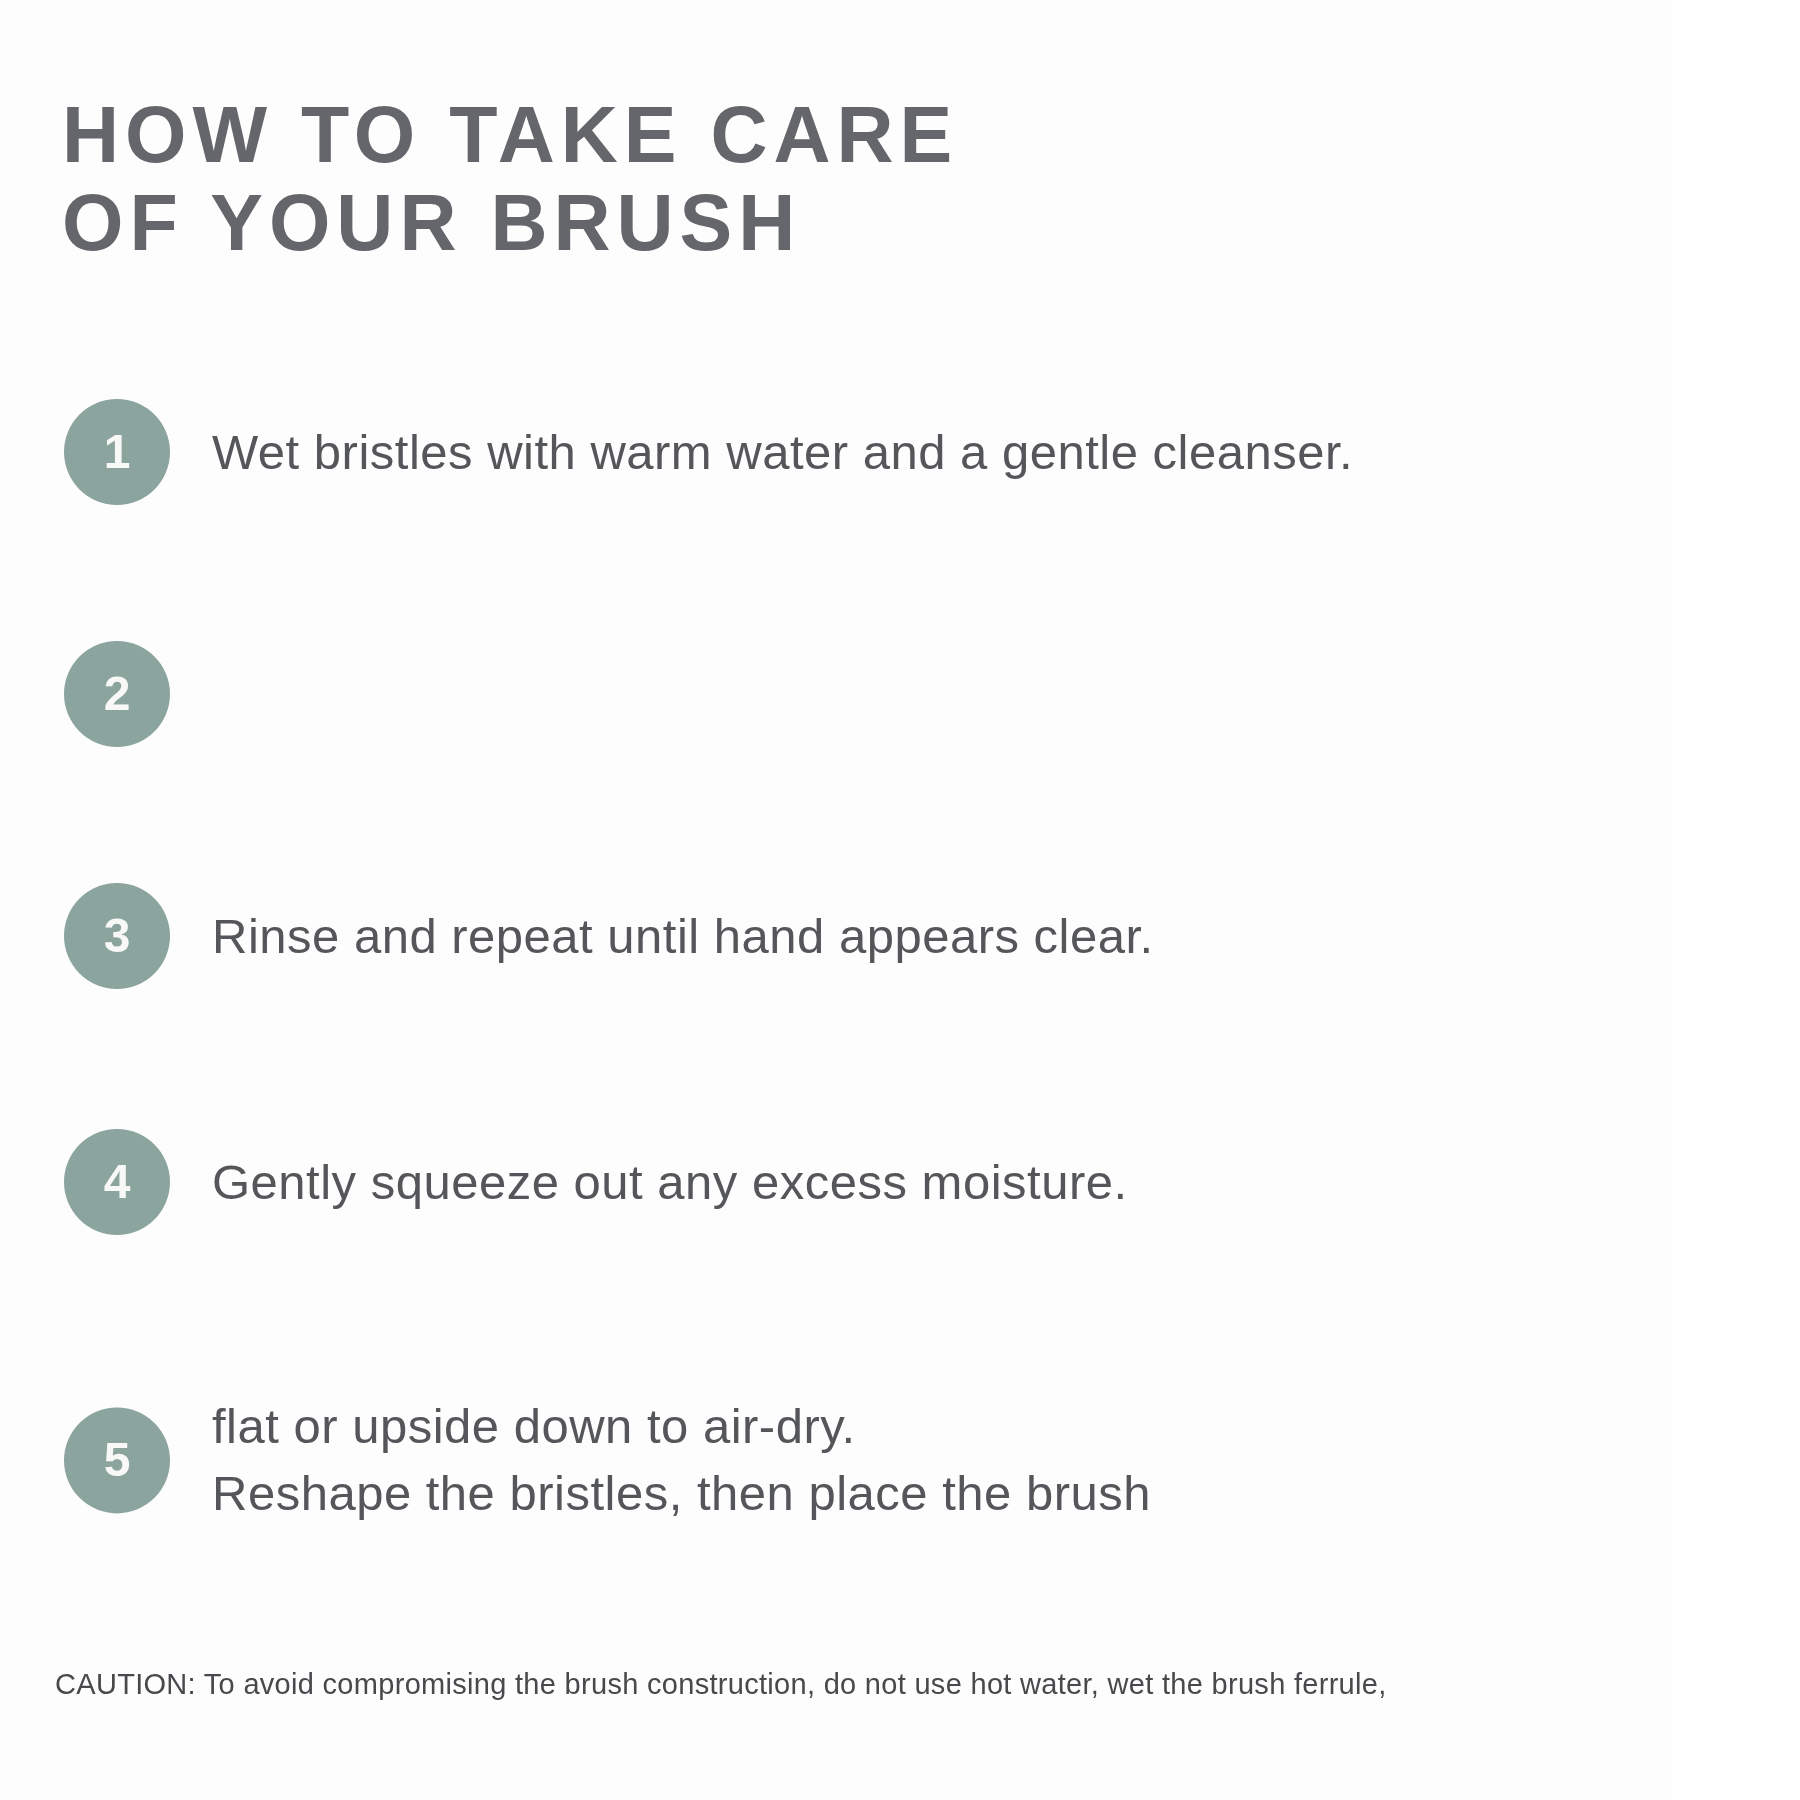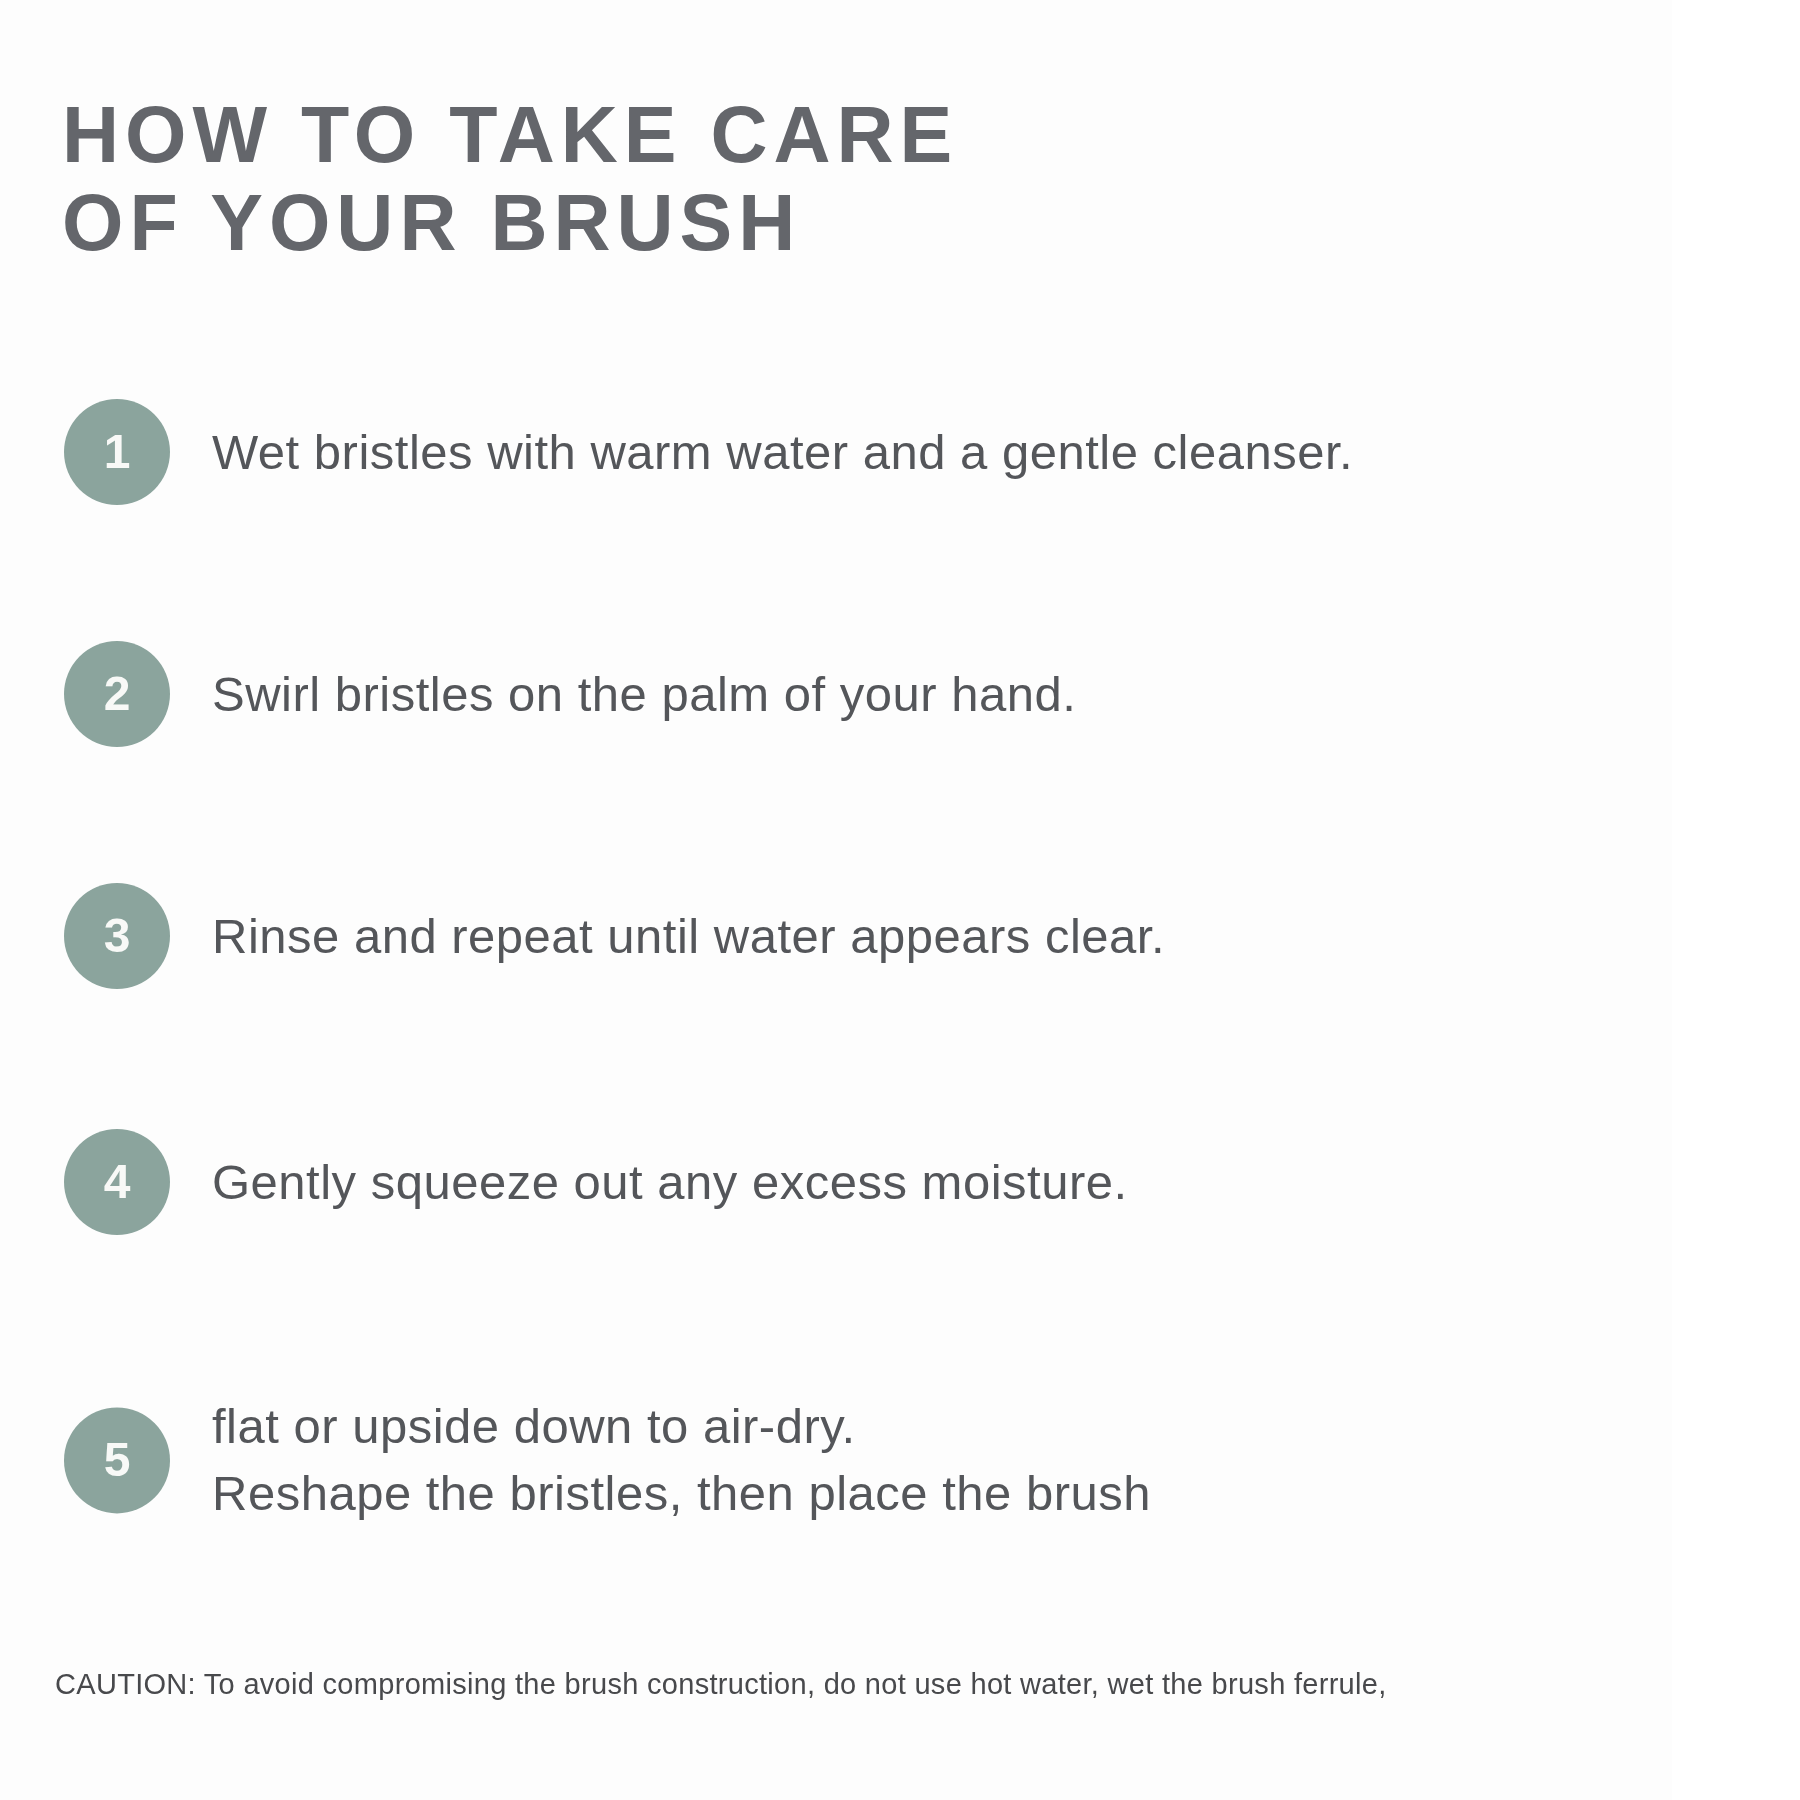--- a/index.html
+++ b/index.html
@@ -87,31 +87,28 @@
     </div>
     <div class="step-text">
       <span class="line">Wet bristles with warm water and a gentle cleanser.</span>
     </div>
   </div>
 
   <div class="step-row" style="top:694px">
     <div class="num-circle">
       <span>2</span>
     </div>
-    <div class="step-text">
-      <span class="line">Swirl bristles on the palm of your hand.</span>
-    </div>
   </div>
 
   <div class="step-row" style="top:936px">
     <div class="num-circle">
       <span>3</span>
     </div>
     <div class="step-text">
-      <span class="line">Rinse and repeat until water appears clear.</span>
+      <span class="line">Rinse and repeat until hand appears clear.</span>
     </div>
   </div>
 
   <div class="step-row" style="top:1182px">
     <div class="num-circle">
       <span>4</span>
     </div>
     <div class="step-text">
       <span class="line">Gently squeeze out any excess moisture.</span>
     </div>

